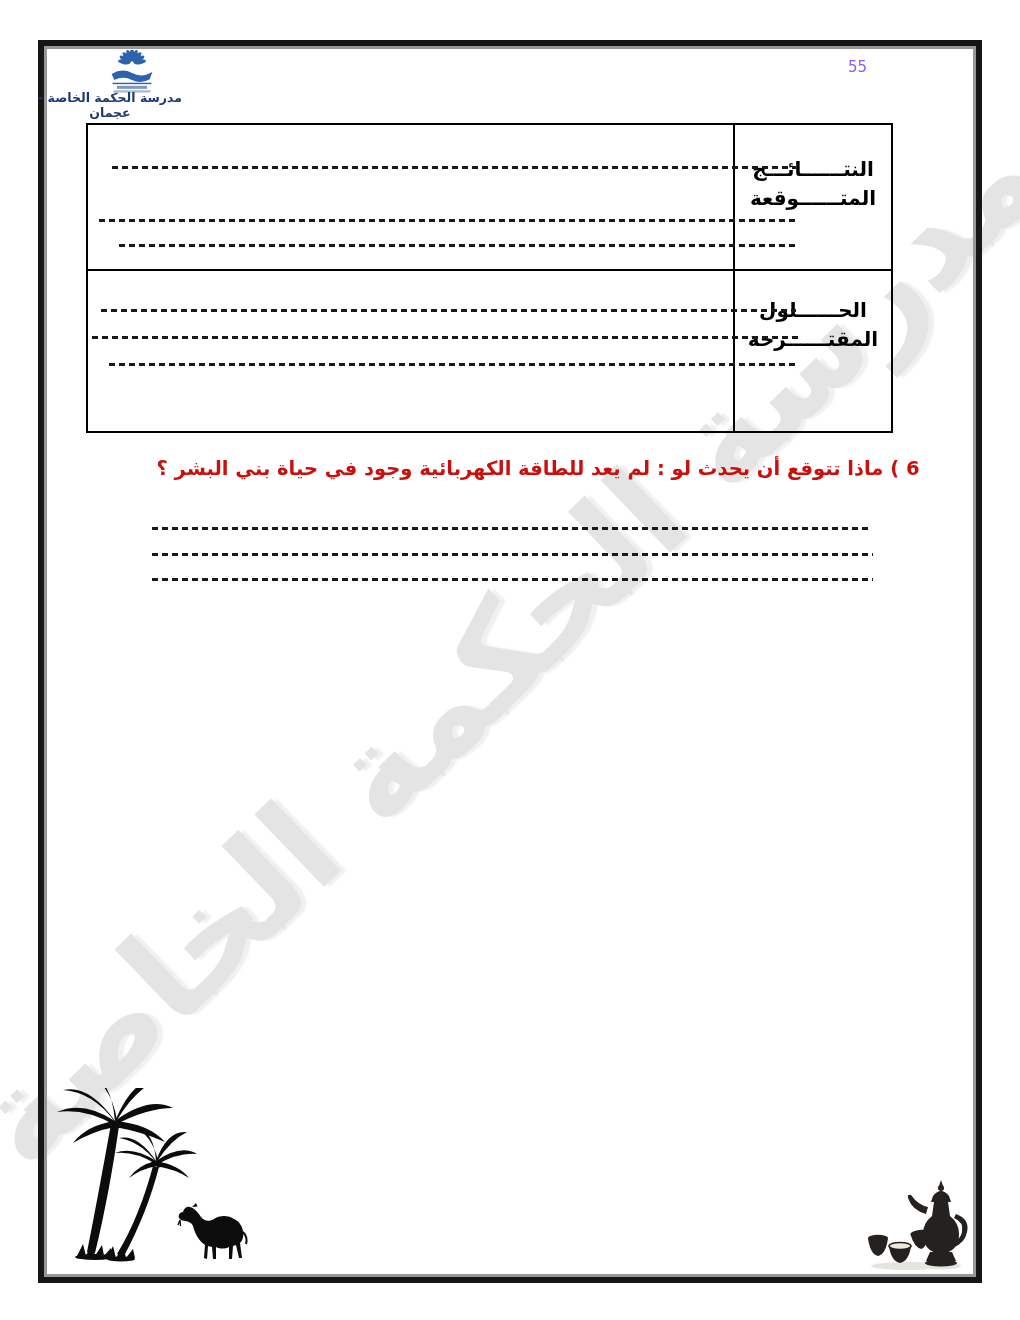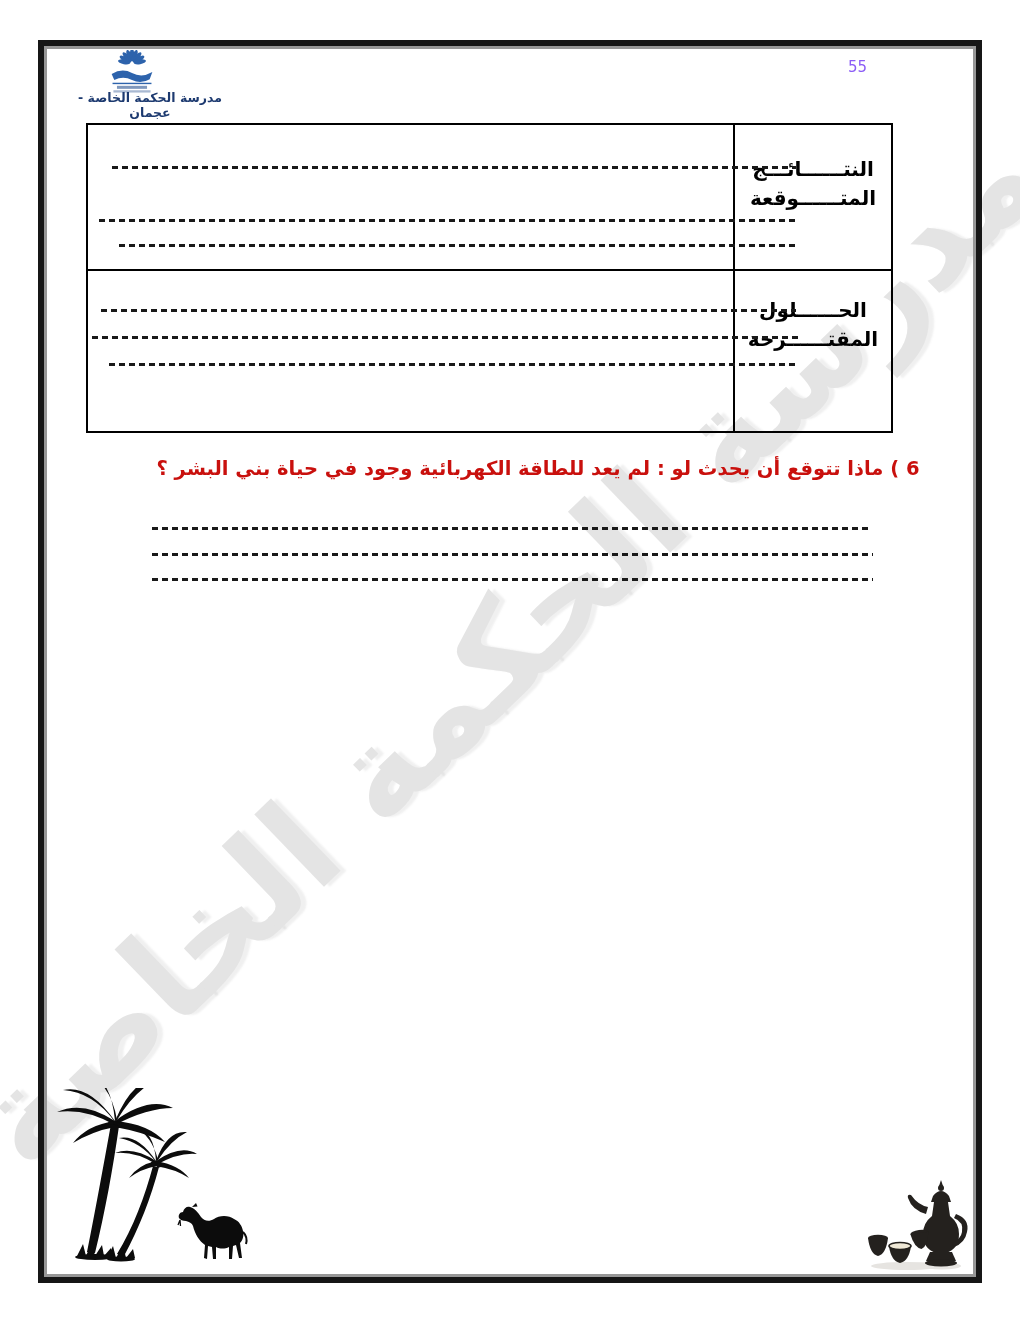--- a/index.html
+++ b/index.html
@@ -12,21 +12,21 @@
              color:var(--watermark-gray,#e4e4e4);
              text-shadow:4px 4px 2px rgba(110,110,110,.10);z-index:1;}
   .layer{position:absolute;inset:0;z-index:2;}
   
   .frame{position:absolute;left:38px;top:40px;width:944px;height:1243px;box-sizing:border-box;
          border:6px solid var(--frame-black,#161616);
          box-shadow:inset 0 0 0 3px var(--frame-gray,#979797);}
   
   .logo{position:absolute;left:103px;top:50px;width:58px;height:46px;}
   .school-name{position:absolute;left:34px;top:90px;width:152px;text-align:center;
-               direction:rtl;font-size:12.5px;font-weight:bold;color:var(--header-navy,#1d3a70);margin-left:40px;}
+               direction:rtl;font-size:12.5px;font-weight:bold;color:var(--header-navy,#1d3a70);}
   .page-number{position:absolute;left:848px;top:58px;font-size:15px;color:#8b5cf6;}
   
   .anstable{position:absolute;left:86px;top:123px;width:807px;height:310px;box-sizing:border-box;
             border:2px solid #000;display:flex;flex-direction:column;}
   .trow{position:relative;display:flex;box-sizing:border-box;}
   .trow1{height:146px;border-bottom:2px solid #000;}
   .trow2{flex:1;}
   .tcell-content{position:relative;flex:1;}
   .tcell-label{width:158px;box-sizing:border-box;border-left:2px solid #000;
                direction:rtl;text-align:center;font-weight:bold;font-size:20px;

